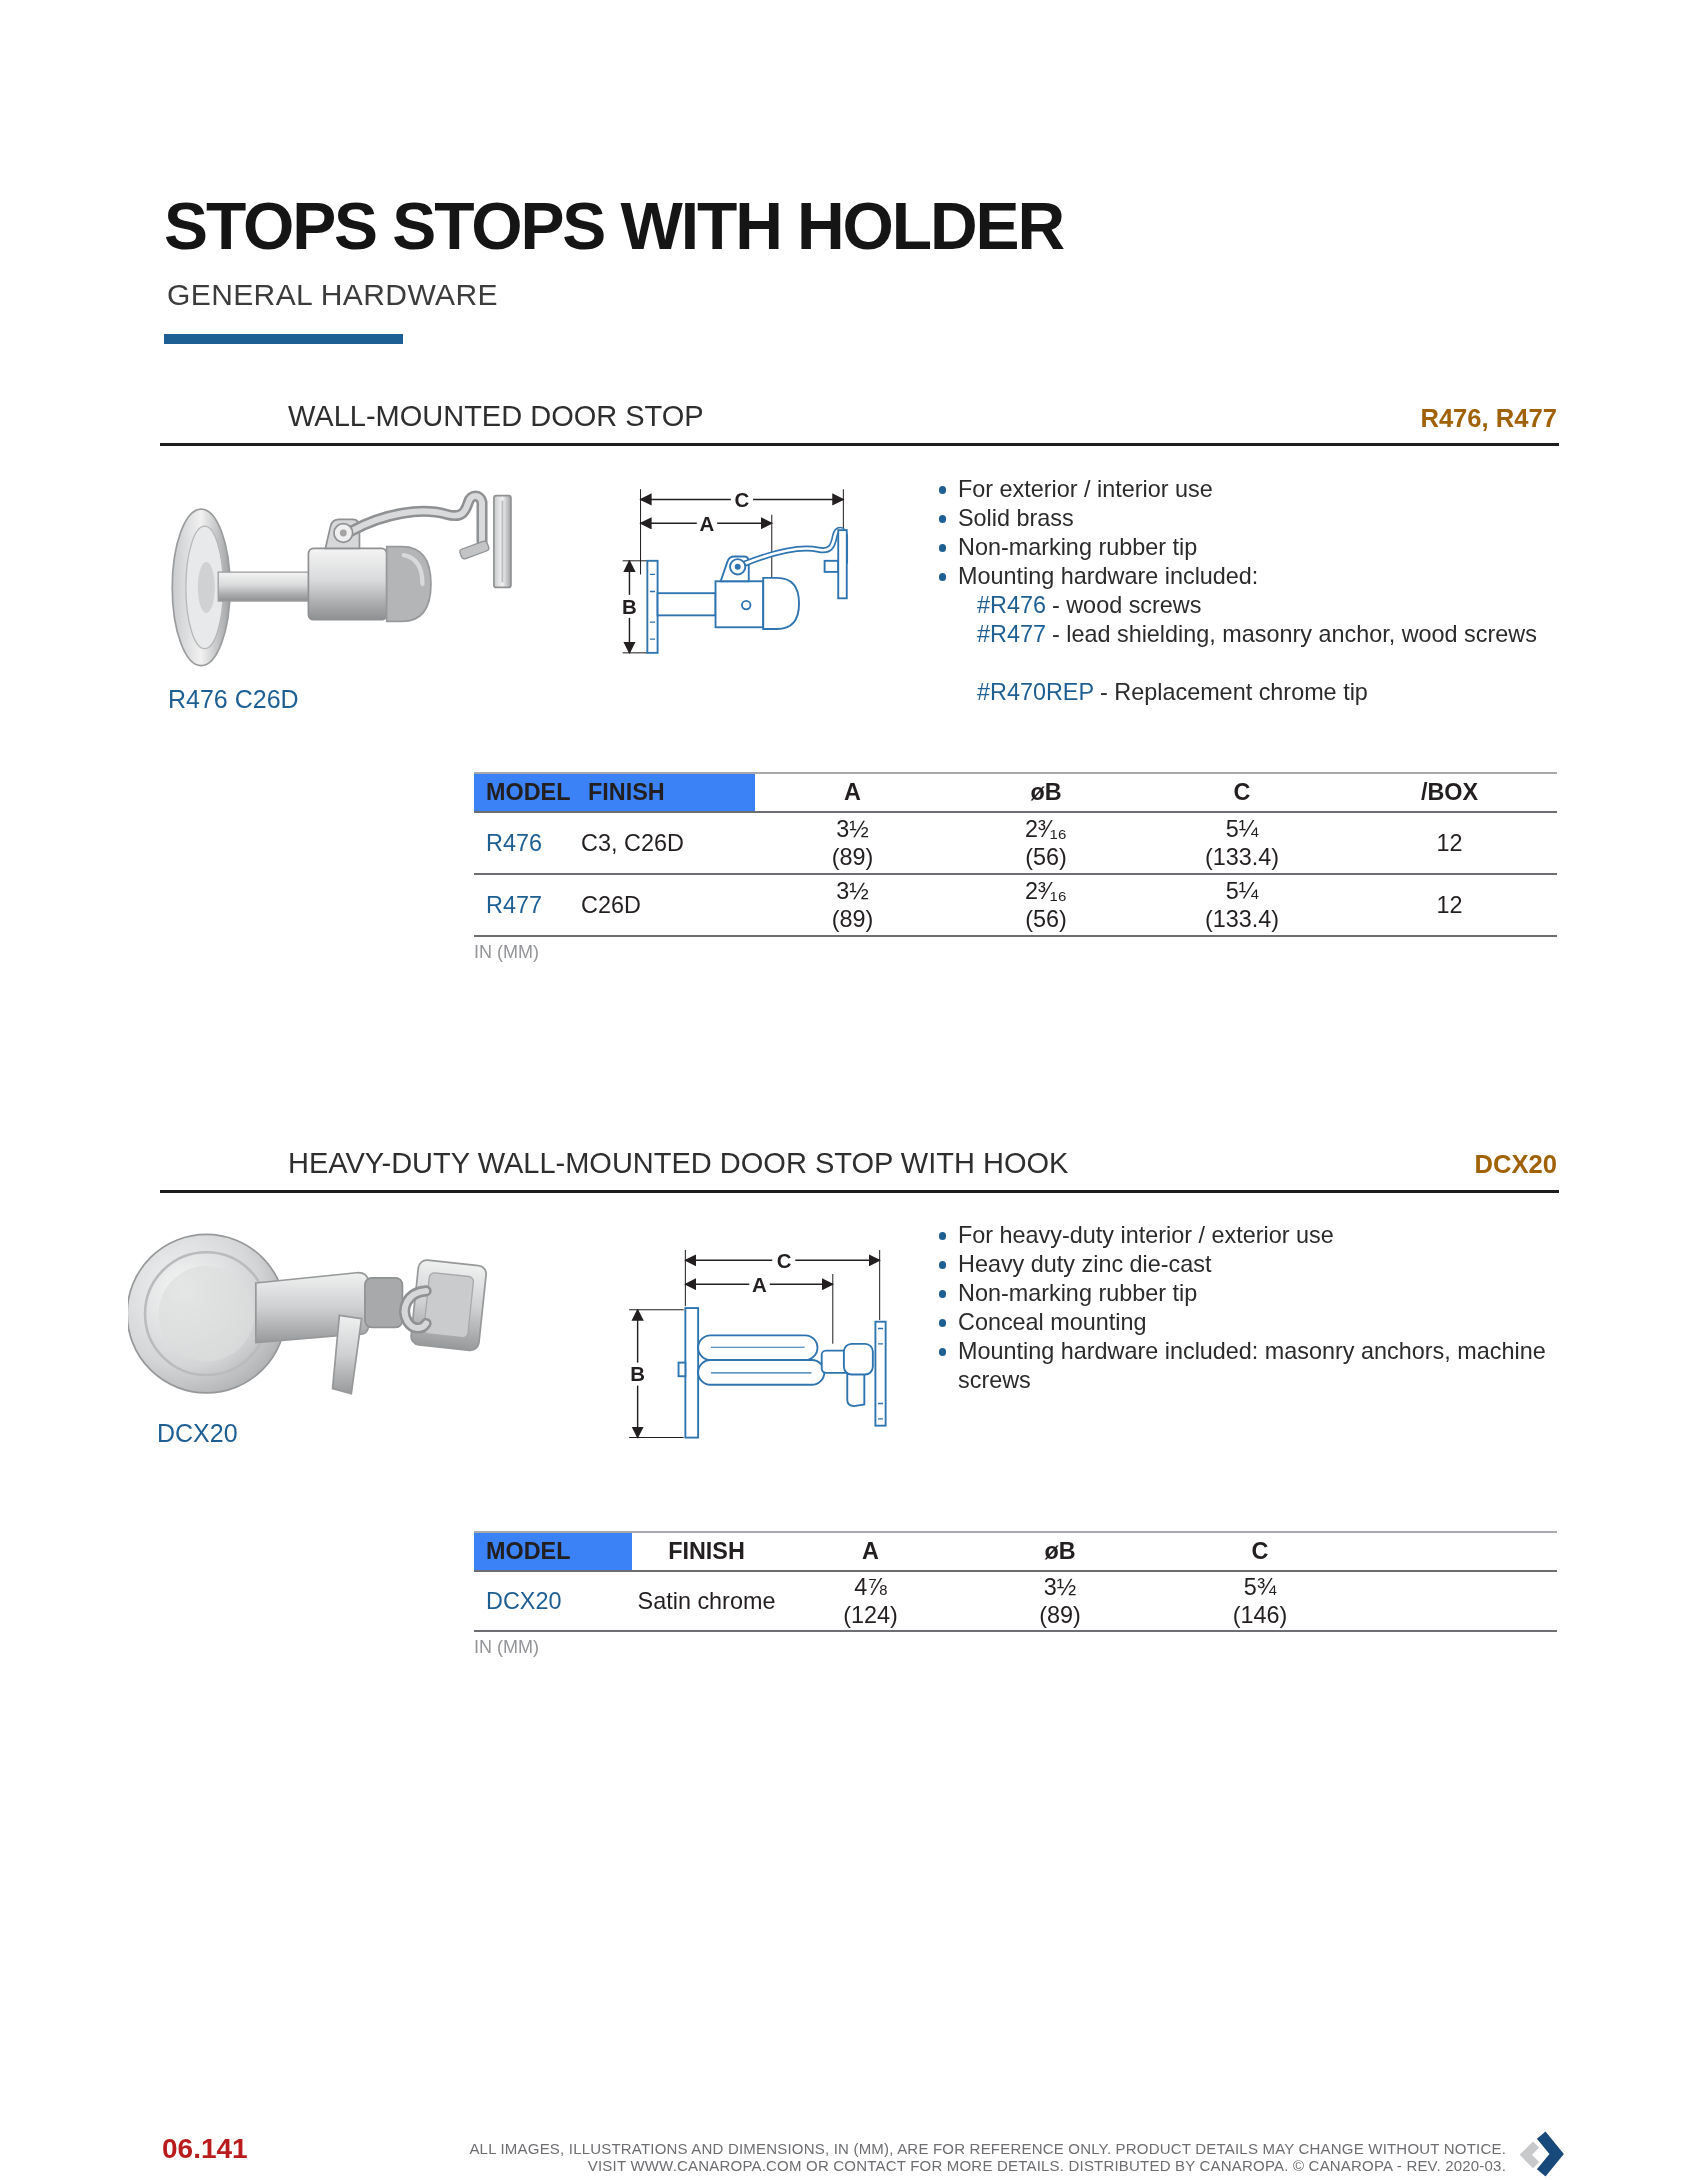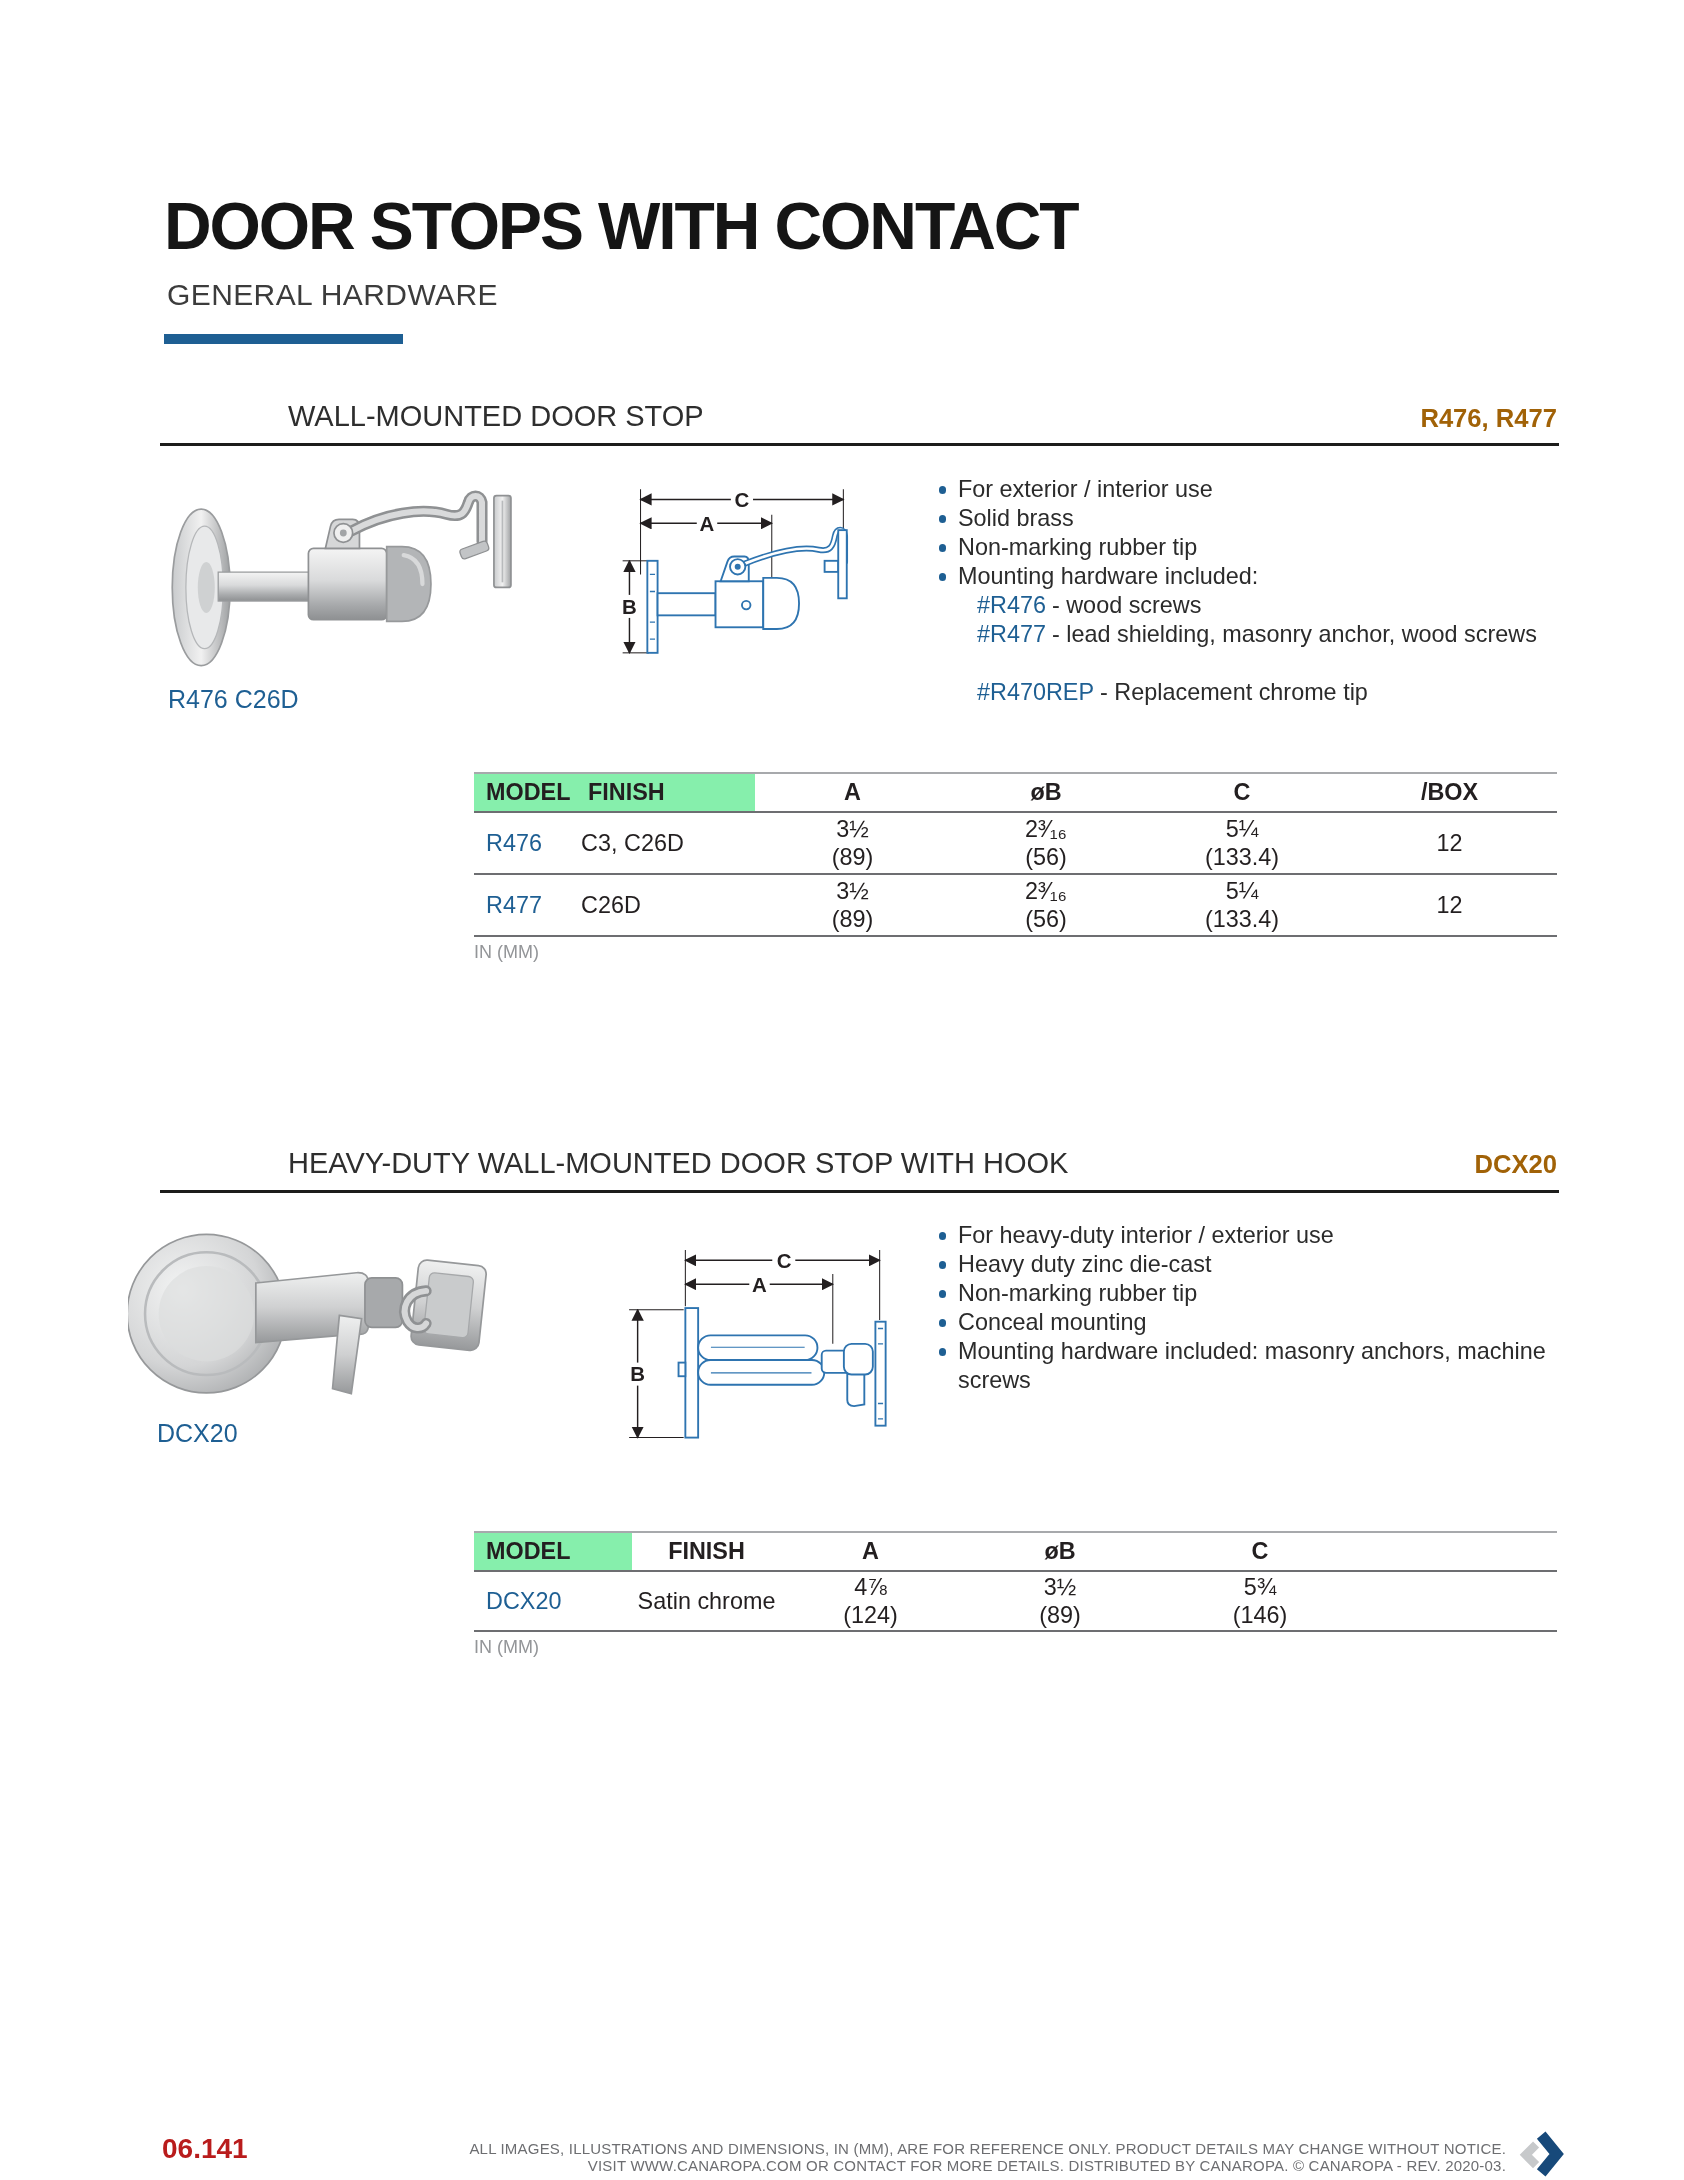--- a/index.html
+++ b/index.html
@@ -47,21 +47,21 @@
   .replacement { margin-top:29px; }
 
   
   .spec { border-collapse:collapse; table-layout:fixed; font-size:23.4px; color:#231f20;
     border-top:2.6px solid #a7a9ac; }
   .spec thead tr { height:39px; border-bottom:2.6px solid #6d6e71; }
   .spec tbody tr { height:62px; border-bottom:2.6px solid #6d6e71; }
   .spec th { font-weight:700; text-align:center; vertical-align:middle; }
   .spec td { text-align:center; vertical-align:middle; line-height:28px; }
   .spec .left { text-align:left; padding-left:12px; }
-  .spec .shade { background:#86efac; }
+  .spec .shade { background:#3b82f6; }
   .spec td.model { color:#1e5f93; text-align:left; padding-left:12px; }
   .spec td.finish-left { text-align:left; padding-left:5.1px; }
   #table1 { left:474px; top:772px; width:1083px; }
   #table2 { left:474px; top:1531px; width:1083px; }
   #table2 tbody tr { height:60px; }
   .units { font-size:18px; color:#939598; white-space:nowrap; }
   #units1 { left:474px; top:942px; }
   #units2 { left:474px; top:1637px; }
 
   
@@ -72,21 +72,21 @@
   .extline  { stroke:#231f20; stroke-width:1.2; }
 
   
   #page-number { left:162px; top:2133px; font-size:28px; font-weight:700; color:#b91c1c; }
   #disclaimer { right:179px; top:2140px; text-align:right; font-size:15px;
     line-height:17px; color:#6d6e71; letter-spacing:0.2px; white-space:nowrap; }
 </style>
 </head>
 <body>
 
-<div class="abs" id="page-title">DOOR STOPS WITH CONTACT</div>
+<div class="abs" id="page-title">STOPS STOPS WITH HOLDER</div>
 <div class="abs" id="page-subtitle">GENERAL HARDWARE</div>
 <div class="abs" id="accent-bar"></div>
 
 <div class="abs section-title" id="s1-title">WALL-MOUNTED DOOR STOP</div>
 <div class="abs models-label" id="s1-models">R476, R477</div>
 <div class="abs rule" id="s1-rule"></div>
 
 <svg class="abs" style="left:162px; top:470px;" width="366" height="217" viewBox="0 0 430 255">
   <defs>
     <linearGradient id="pm1" x1="0" y1="0" x2="0" y2="1">

